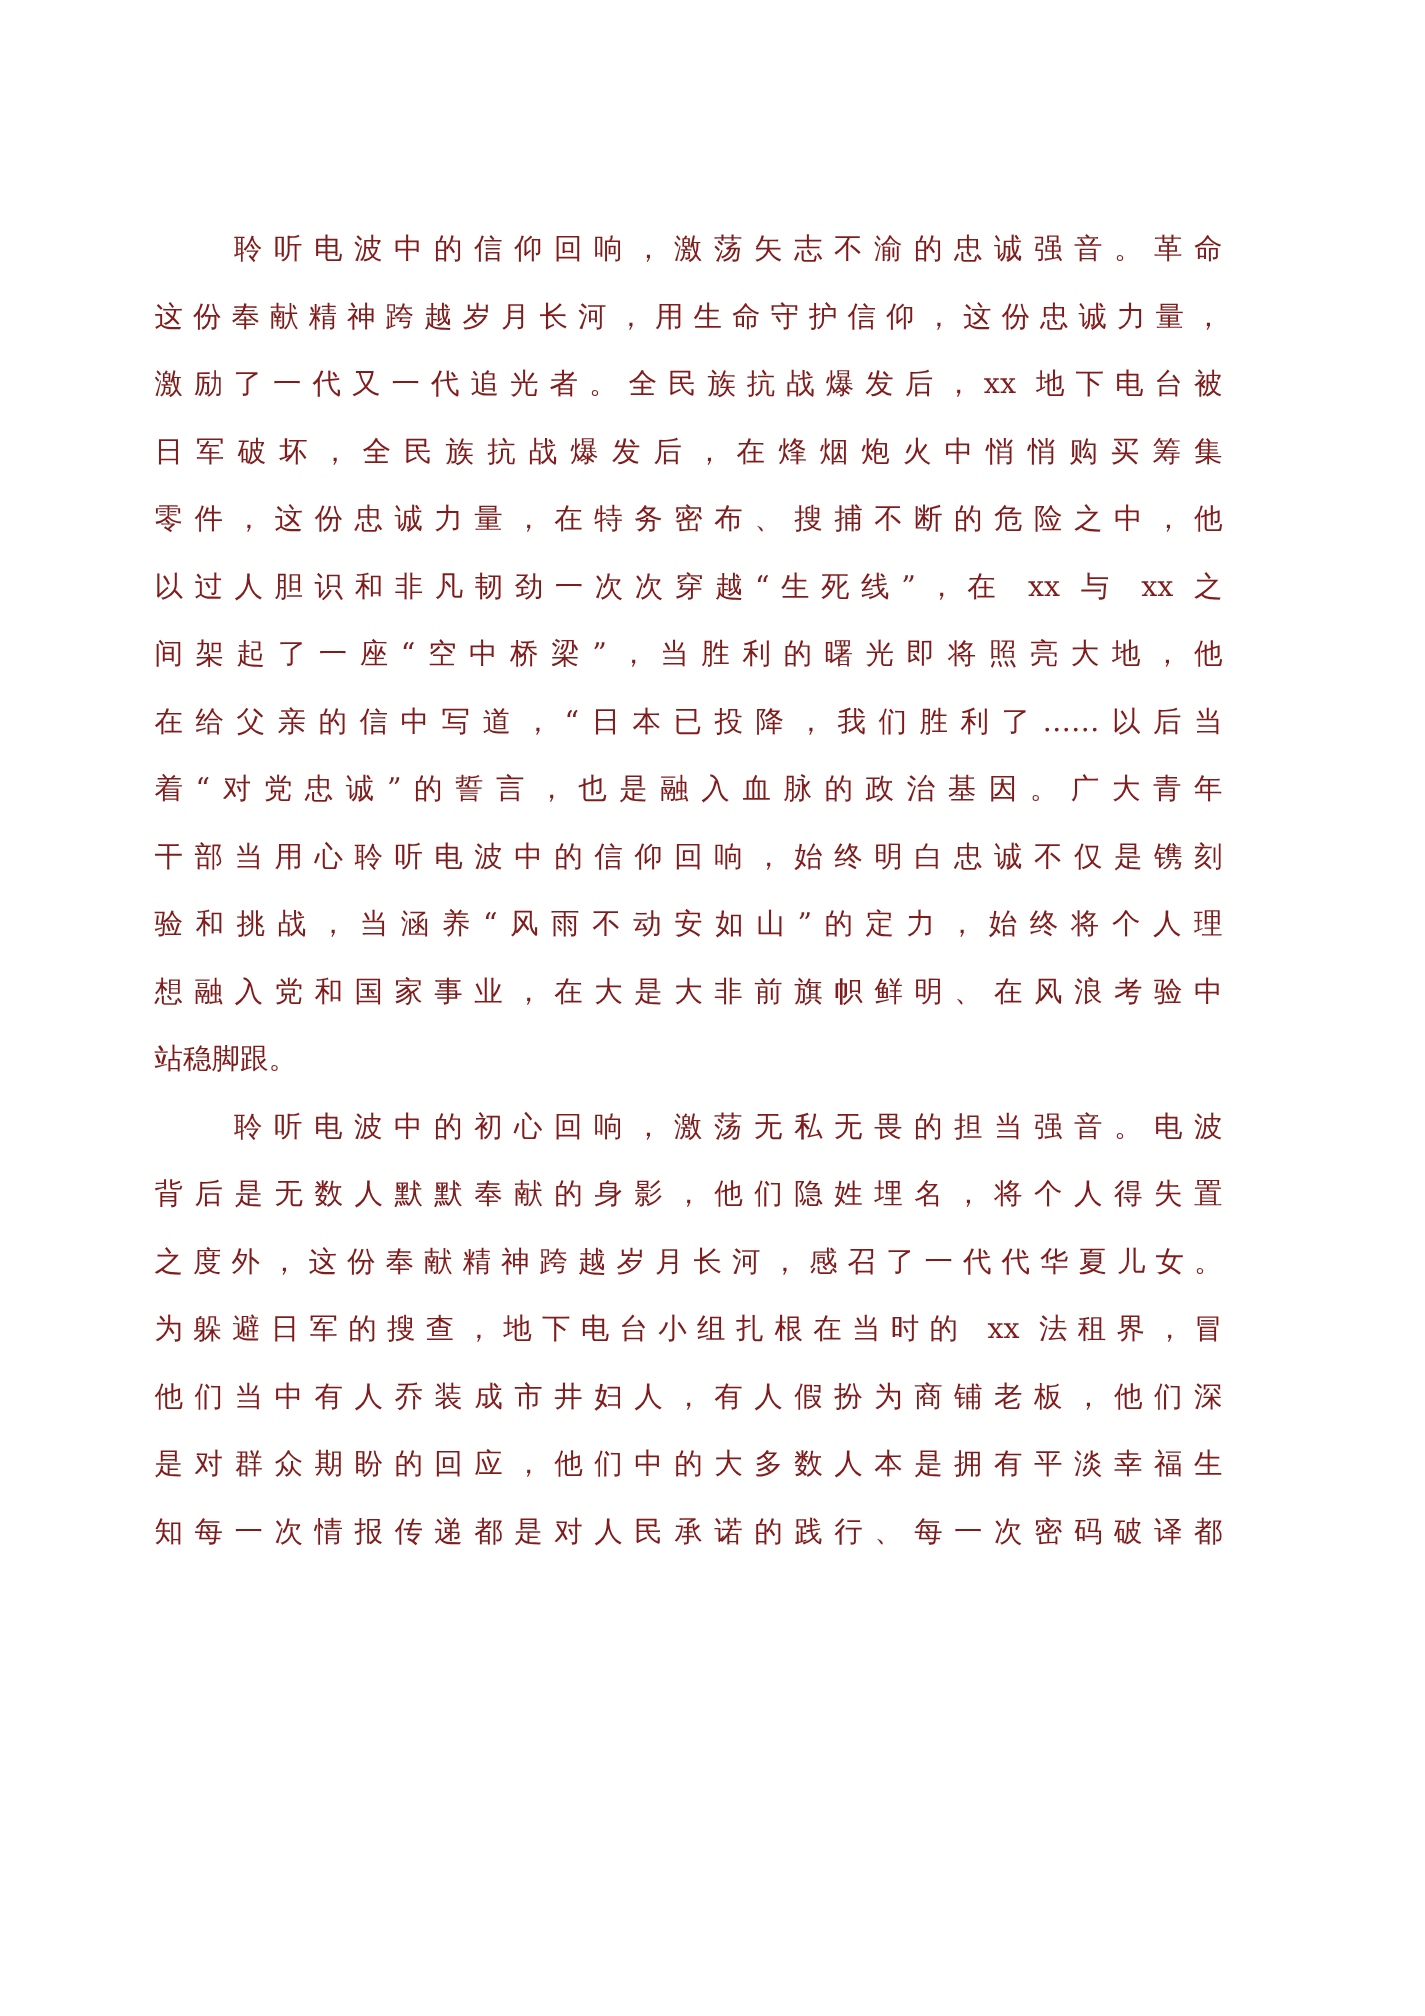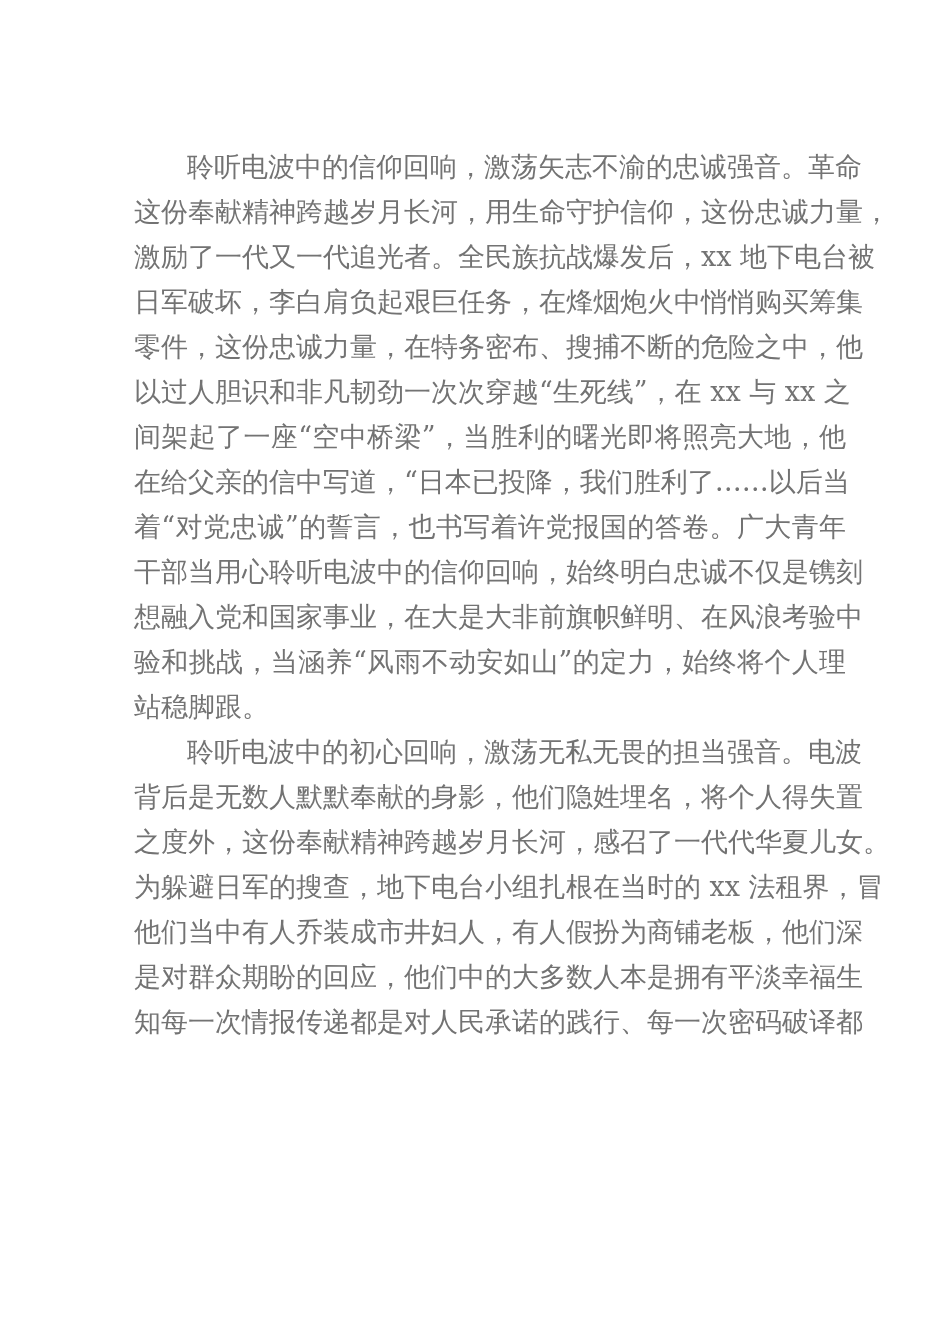--- a/index.html
+++ b/index.html
@@ -16,26 +16,26 @@
     .page {
       position: absolute;
       left: 0;
       top: 0;
       width: 950px;
       height: 1344px;
       background: #ffffff;
     }
     .body-text {
       position: absolute;
-      left: 134px;
+      left: 103px;
       top: 144px;
       width: 712px;
-      color: #737373;
+      color: #7f1d1d;
       font-family: "DejaVu Serif", "Liberation Serif", serif;
-      font-size: 27px;
+      font-size: 19px;
       line-height: 45px;
     }
     .line {
       display: block;
       height: 45px;
       white-space: nowrap;
       text-align: justify;
       text-align-last: justify;
       letter-spacing: 0px;
     }
@@ -52,29 +52,29 @@
 </head>
 <body>
 
 <div class="page">
   <div class="body-text">
 
     <div class="paragraph">
       <span class="line indent">聆听电波中的信仰回响，激荡矢志不渝的忠诚强音。革命</span>
       <span class="line">这份奉献精神跨越岁月长河，用生命守护信仰，这份忠诚力量，</span>
       <span class="line">激励了一代又一代追光者。全民族抗战爆发后，xx 地下电台被</span>
-      <span class="line">日军破坏，李白肩负起艰巨任务，在烽烟炮火中悄悄购买筹集</span>
+      <span class="line">日军破坏，全民族抗战爆发后，在烽烟炮火中悄悄购买筹集</span>
       <span class="line">零件，这份忠诚力量，在特务密布、搜捕不断的危险之中，他</span>
       <span class="line">以过人胆识和非凡韧劲一次次穿越“生死线”，在 xx 与 xx 之</span>
       <span class="line">间架起了一座“空中桥梁”，当胜利的曙光即将照亮大地，他</span>
       <span class="line">在给父亲的信中写道，“日本已投降，我们胜利了……以后当</span>
-      <span class="line">着“对党忠诚”的誓言，也书写着许党报国的答卷。广大青年</span>
+      <span class="line">着“对党忠诚”的誓言，也是融入血脉的政治基因。广大青年</span>
       <span class="line">干部当用心聆听电波中的信仰回响，始终明白忠诚不仅是镌刻</span>
+      <span class="line">验和挑战，当涵养“风雨不动安如山”的定力，始终将个人理</span>
       <span class="line">想融入党和国家事业，在大是大非前旗帜鲜明、在风浪考验中</span>
-      <span class="line">验和挑战，当涵养“风雨不动安如山”的定力，始终将个人理</span>
       <span class="line last">站稳脚跟。</span>
     </div>
 
     <div class="para-gap"></div>
 
     <div class="paragraph">
       <span class="line indent">聆听电波中的初心回响，激荡无私无畏的担当强音。电波</span>
       <span class="line">背后是无数人默默奉献的身影，他们隐姓埋名，将个人得失置</span>
       <span class="line">之度外，这份奉献精神跨越岁月长河，感召了一代代华夏儿女。</span>
       <span class="line">为躲避日军的搜查，地下电台小组扎根在当时的 xx 法租界，冒</span>

